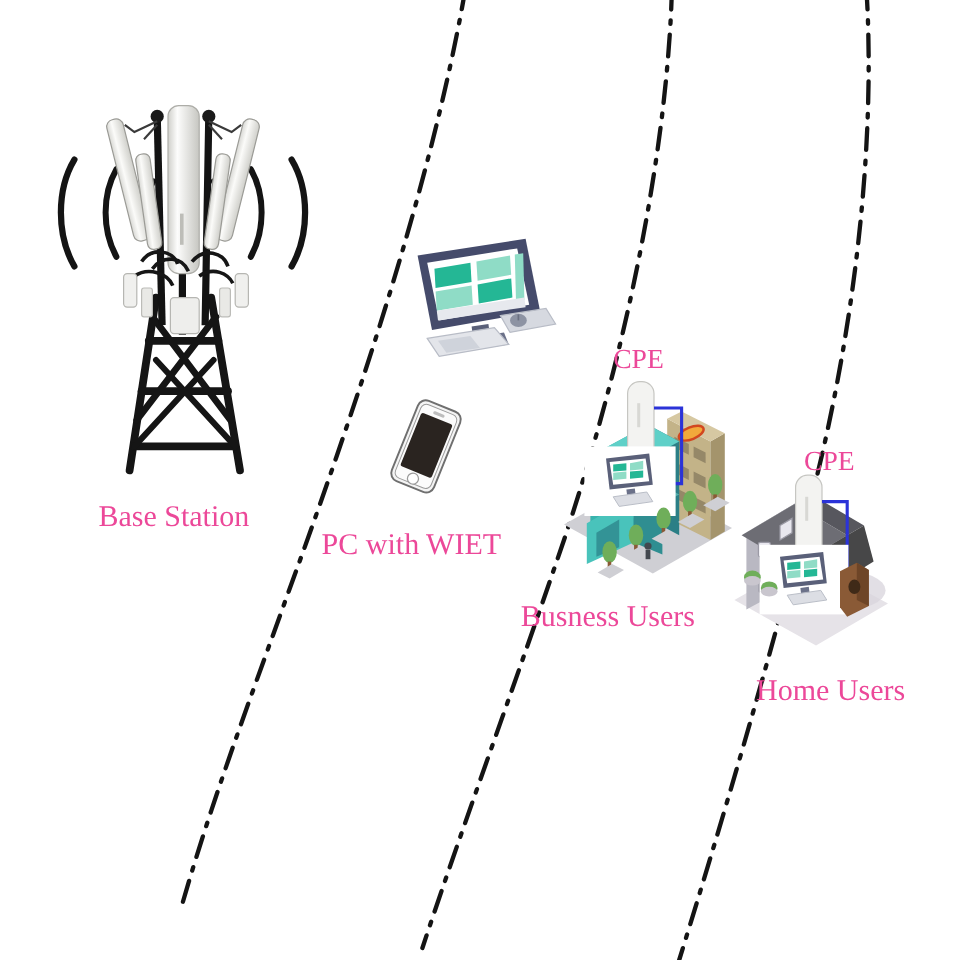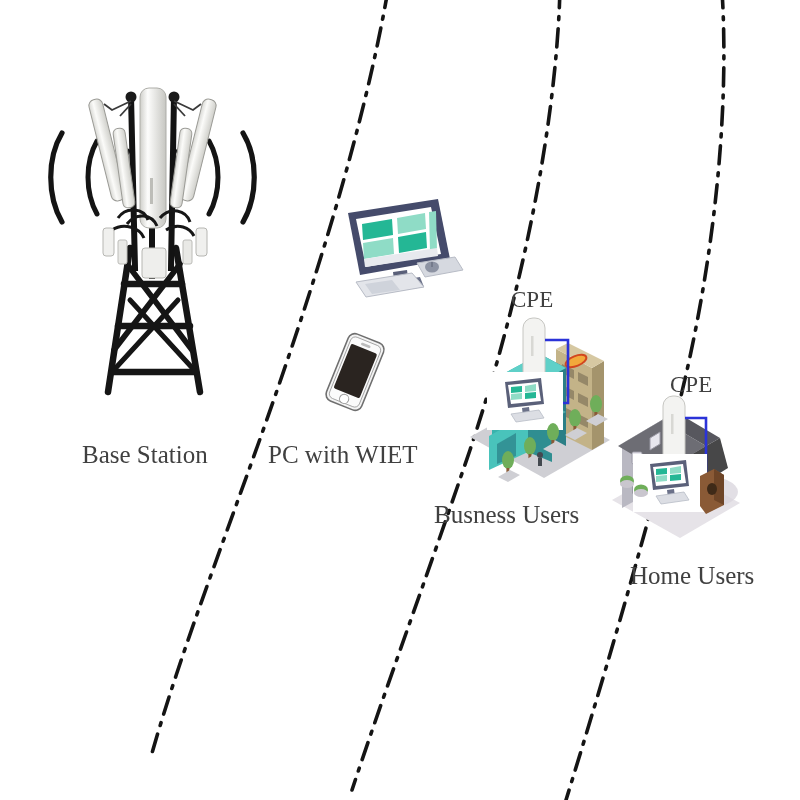--- a/index.html
+++ b/index.html
@@ -1,20 +1,20 @@
 <!DOCTYPE html>
 <html><head>
 <meta charset="utf-8">
 <style>
   html,body{margin:0;padding:0;background:#ffffff;}
   body{width:800px;height:800px;position:relative;overflow:hidden;
        font-family:"Liberation Serif","DejaVu Serif",serif;}
   .stage{position:absolute;inset:0;width:800px;height:800px;}
   .layer{position:absolute;left:0;top:0;width:800px;height:800px;}
-  .lbl{position:absolute;color:#404040;font-size:25px;line-height:1;
+  .lbl{position:absolute;color:#ec4899;font-size:25px;line-height:1;
        white-space:nowrap;font-family:"Liberation Serif","DejaVu Serif",serif;}
   .lbl.small{font-size:23px;}
 </style>
 </head>
 <body>
 
 <div class="stage">
 
   <svg class="layer" viewBox="0 0 800 800">
     <g fill="none" stroke="#141414" stroke-width="3.6" stroke-linecap="round" stroke-dasharray="18 9 3 9">
@@ -280,21 +280,21 @@
     </g>
 
     <g>
       <ellipse cx="627" cy="481" rx="7" ry="5.5" fill="#6fae5a"></ellipse>
       <ellipse cx="627" cy="484" rx="7" ry="4" fill="#c9c6ce"></ellipse>
       <ellipse cx="641" cy="490" rx="7" ry="5.5" fill="#6fae5a"></ellipse>
       <ellipse cx="641" cy="493" rx="7" ry="4" fill="#c9c6ce"></ellipse>
     </g>
   </svg>
 
-  <div class="lbl" style="left:82px;top:442px;">Base Station</div>
+  <div class="lbl" style="left:82px;top:418px;">Base Station</div>
 
   <div class="lbl" style="left:268px;top:442px;">PC with WIET</div>
 
   <div class="lbl small" style="left:511px;top:288px;">CPE</div>
 
   <div class="lbl small" style="left:670px;top:373px;">CPE</div>
 
   <div class="lbl" style="left:434px;top:502px;">Busness Users</div>
 
   <div class="lbl" style="left:630px;top:563px;">Home Users</div>

